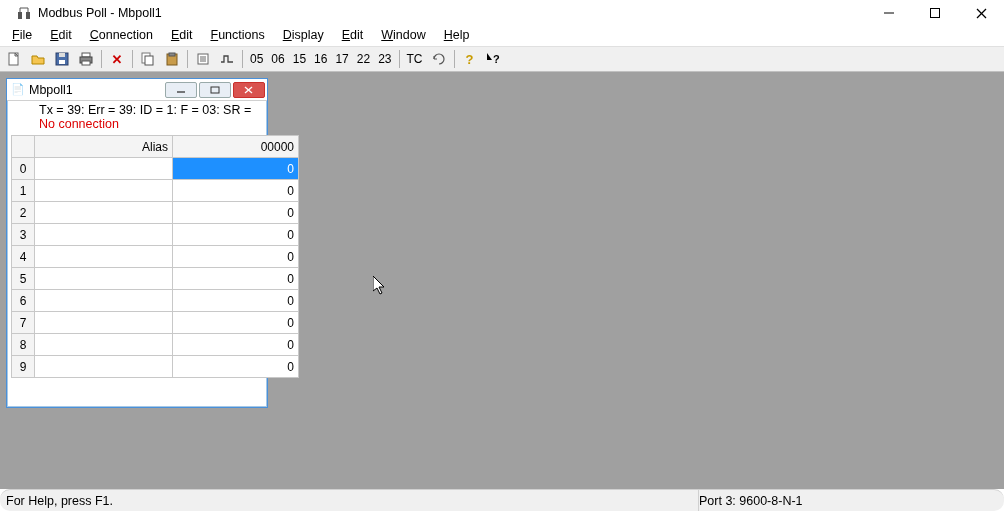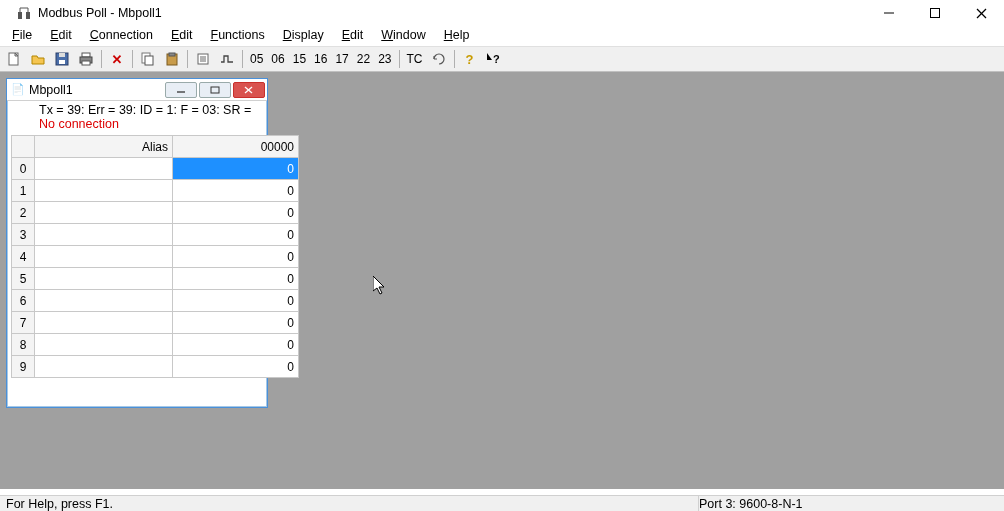--- a/index.html
+++ b/index.html
@@ -167,27 +167,28 @@
   table.grid col.c2 { width: 108px; }
   td.selcell {
     background: #1e90ff !important;
     color: #fff !important;
   }
   
   .statusbar {
     position: absolute;
     left: 0; bottom: 0;
     width: 100%;
-    height: 16px;
+    height: 22px;
     background: #f0f0f0;
     border-top: 1px solid #d0d0d0;
     display: flex;
     align-items: center;
     font-size: 12.5px;
     padding: 0 6px;
+    border-radius: 10px;
   }
   .statusbar .spacer { flex: 1; }
   .statusbar .portbox {
     min-width: 300px;
     border-left: 1px solid #d0d0d0;
     height: 100%;
     display:flex;align-items:center;
   }
   
   .cursor {

